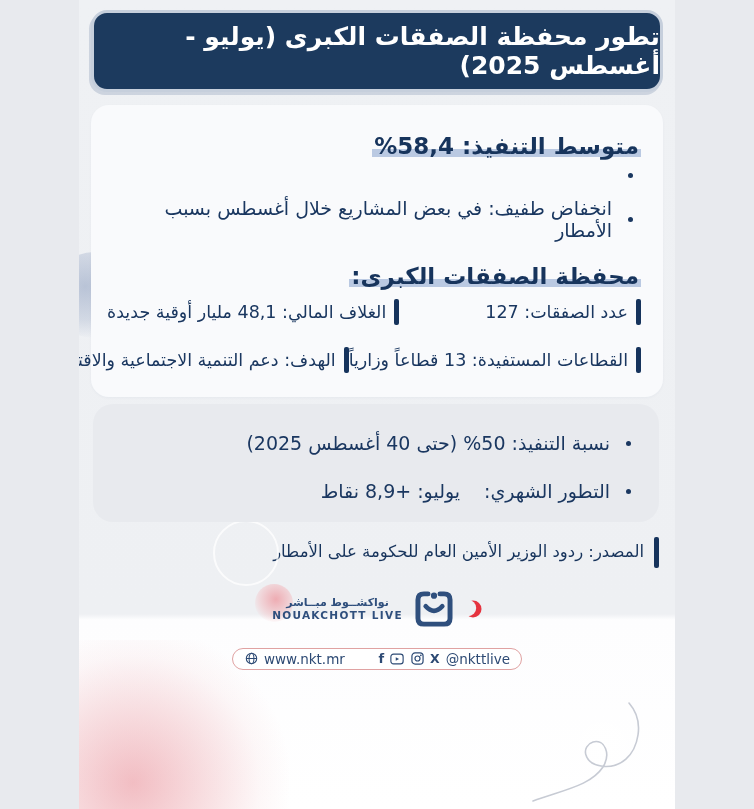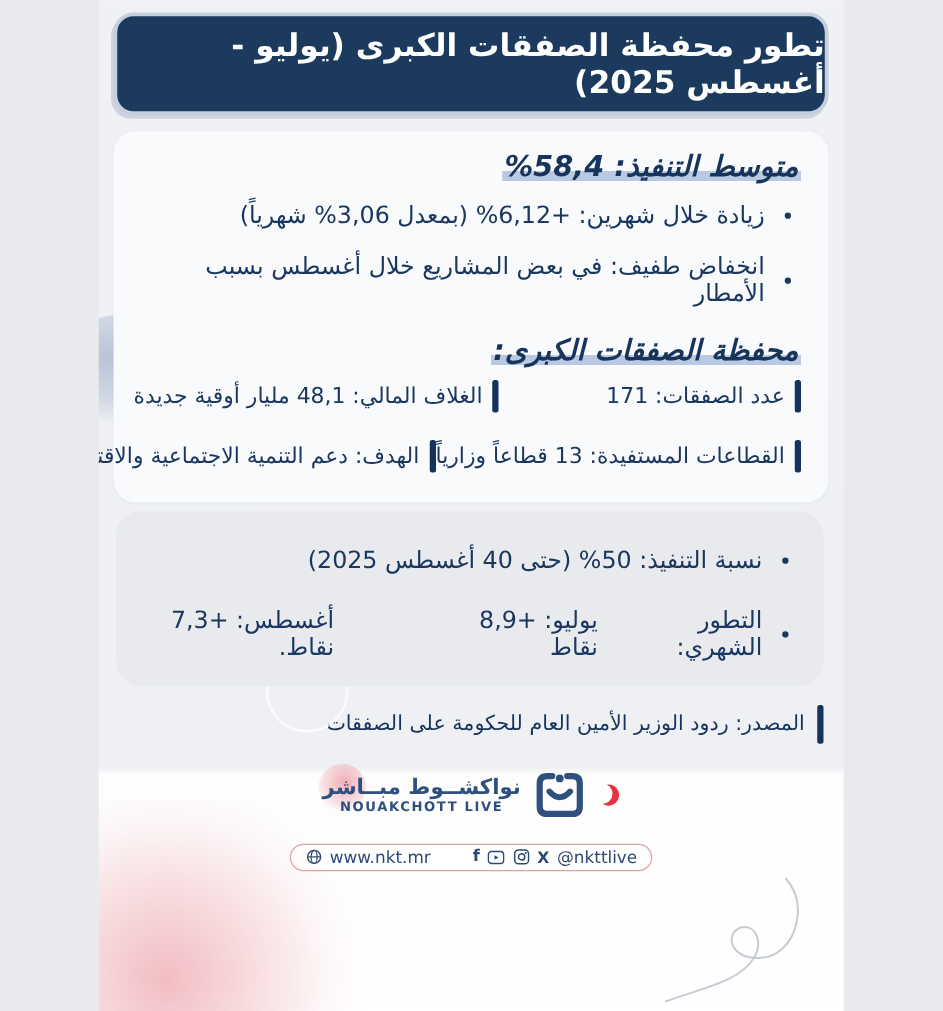--- a/index.html
+++ b/index.html
@@ -68,25 +68,24 @@
     box-shadow:0 1px 3px rgba(30,50,90,.04);
   }
   .card-gray{
     position:relative;
     margin:7px 16px 0 14px;
     background:#e8eaee;
     border-radius:20px;
     padding:14px 20px 20px;
   }
   h2{
-    margin:2px 0 10px;
+    margin:14px 0 10px;
     font-size:23px;
     font-weight:bold;
     color:#17345c;
-    font-style:italic;
   }
   .hl{
     background:linear-gradient(to bottom, rgba(0,0,0,0) 60%, #bac9e2 60%, #bac9e2 92%, rgba(0,0,0,0) 92%);
     padding:0 2px;
   }
   ul.bullets{list-style:none;margin:14px 0 0;padding:0;}
   ul.bullets li{
     display:flex;align-items:center;
     margin:0 2px 19px 0;
     font-size:19px;
@@ -140,21 +139,21 @@
     gap:9px;
   }
   .logo-pink{
     position:absolute;
     left:calc(50% - 122px);top:4px;
     width:38px;height:38px;border-radius:50%;
     background:radial-gradient(circle at 55% 40%, rgba(238,160,167,.85) 0%, rgba(243,196,200,.5) 55%, rgba(243,196,200,0) 78%);
     z-index:0;pointer-events:none;
   }
   .logo-text{position:relative;z-index:1;text-align:center;color:#2f4f7d;}
-  .logo-ar{font-size:17px;font-weight:bold;}
+  .logo-ar{font-size:11px;font-weight:bold;}
   .logo-en{font-size:10.5px;font-weight:bold;letter-spacing:1.3px;font-family:"DejaVu Sans",sans-serif;}
   .logo-mark{flex:0 0 auto;}
   
   .footer-pill{
     direction:ltr;
     margin:10px auto 0;
     width:266px;height:20px;
     border:1.5px solid #e0a2a2;
     border-radius:13px;
     background:#ffffff;
@@ -187,36 +186,35 @@
     <h1>تطور محفظة الصفقات الكبرى (يوليو - أغسطس 2025)</h1>
   </header>
 
   <div class="card-white">
 
     <section class="sec-execution">
       <h2><span class="hl">متوسط التنفيذ: 58,4%</span></h2>
       <ul class="bullets">
         <li>
           <span class="dot"></span>
-          <span>زيادة خلال شهرين: +6,12% (بمعدل 3,06% شهرياً)</span>
         </li>
         <li>
           <span class="dot"></span>
           <span>انخفاض طفيف: في بعض المشاريع خلال أغسطس بسبب الأمطار</span>
         </li>
       </ul>
     </section>
 
     <section class="sec-portfolio">
       <h2><span class="hl">محفظة الصفقات الكبرى:</span></h2>
 
       <div class="p-row">
         <div class="p-item">
           <span class="p-bar"></span>
-          <span class="p-label">عدد الصفقات: 171</span>
+          <span class="p-label">عدد الصفقات: 127</span>
         </div>
         <div class="p-item">
           <span class="p-bar"></span>
           <span class="p-label">الغلاف المالي: 48,1 مليار أوقية جديدة</span>
         </div>
       </div>
 
       <div class="p-row" style="margin-bottom:6px;">
         <div class="p-item">
           <span class="p-bar"></span>
@@ -233,29 +231,28 @@
   <div class="card-gray">
     <ul class="bullets">
       <li>
         <span class="dot"></span>
         <span>نسبة التنفيذ: 50% (حتى 40 أغسطس 2025)</span>
       </li>
       <li class="monthly">
         <span class="dot"></span>
         <span>التطور الشهري:</span>
         <span class="seg-july">يوليو: +8,9 نقاط</span>
-        <span class="seg-august">أغسطس: +7,3 نقاط.</span>
       </li>
     </ul>
   </div>
 
   <div class="source-note">
     <span class="src-bar"></span>
     <div class="src-text">
-      <div>المصدر: ردود الوزير الأمين العام للحكومة على الصفقات</div>
+      <div>المصدر: ردود الوزير الأمين العام للحكومة على الأمطار</div>
     </div>
   </div>
 
   <div class="logo-row">
     <div class="logo-pink"></div>
 
     <svg class="logo-mark" width="17" height="22" viewBox="0 0 17 22">
       <defs>
         <mask id="cres">
             <rect width="17" height="22" fill="#fff"></rect>

